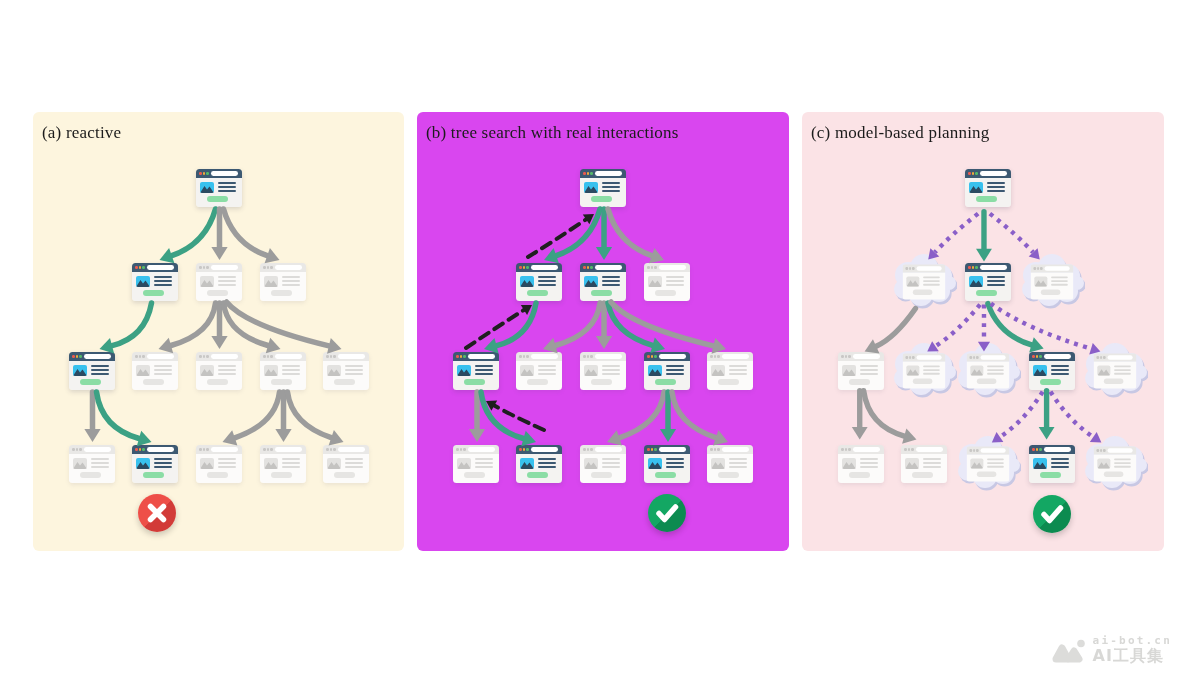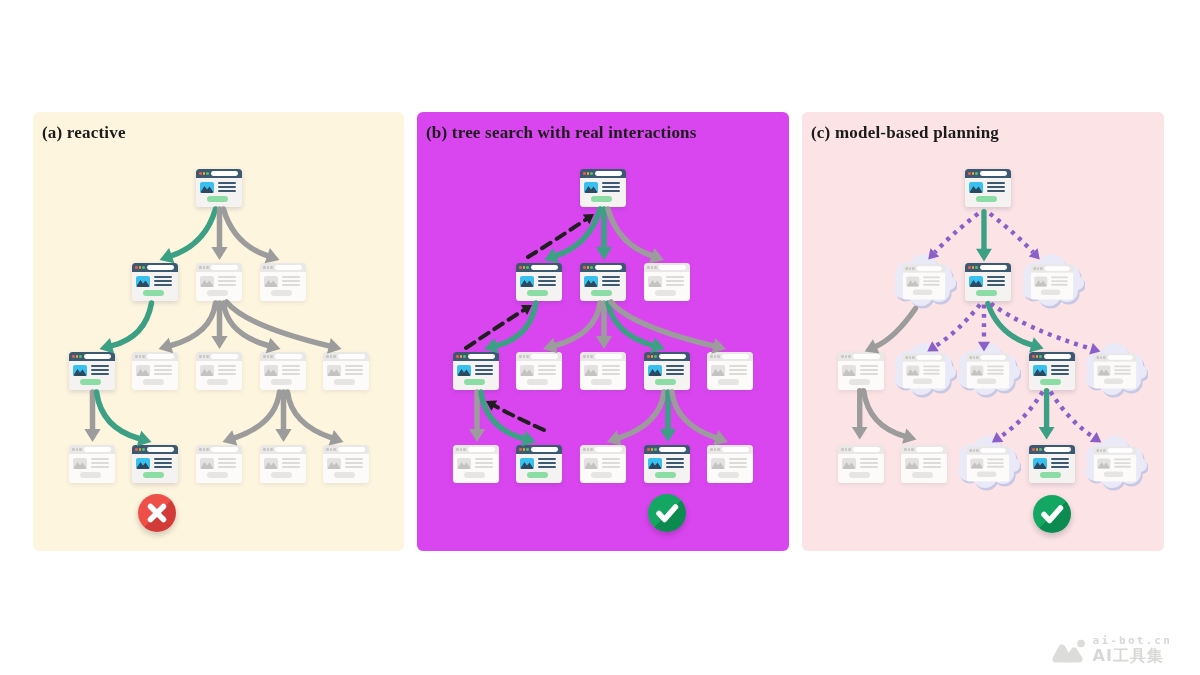--- a/index.html
+++ b/index.html
@@ -5,21 +5,21 @@
   html,body{margin:0;padding:0;background:#ffffff;}
   body{width:1200px;height:675px;overflow:hidden;font-family:"Liberation Sans",sans-serif;}
   #stage{position:relative;width:1200px;height:675px;background:#fff;}
 
   .panel{position:absolute;top:112px;height:439px;border-radius:6px;}
   #panel-a{left:33px;width:371px;}
   #panel-b{left:417px;width:372px;}
   #panel-c{left:802px;width:362px;}
 
   .panel-title{position:absolute;left:9px;top:11px;margin:0;z-index:8;
-    font-family:"Liberation Serif",serif;font-weight:700;font-size:17px;color:#1b1b1b;letter-spacing:.2px;}
+    font-family:"Liberation Serif",serif;font-weight:400;font-size:17px;color:#1b1b1b;letter-spacing:.2px;}
 
   .diagram{position:absolute;inset:0;}
   svg.arrows{position:absolute;left:0;top:0;width:100%;height:100%;pointer-events:none;z-index:5;}
 
   .node{position:absolute;transform:translate(-50%,-50%);z-index:2;}
 
   
   .win{width:46px;height:38px;border-radius:3.5px;overflow:hidden;position:relative;
        box-shadow:0 2px 5px rgba(60,60,90,.18);}
   .win .bar{height:9px;position:relative;}

